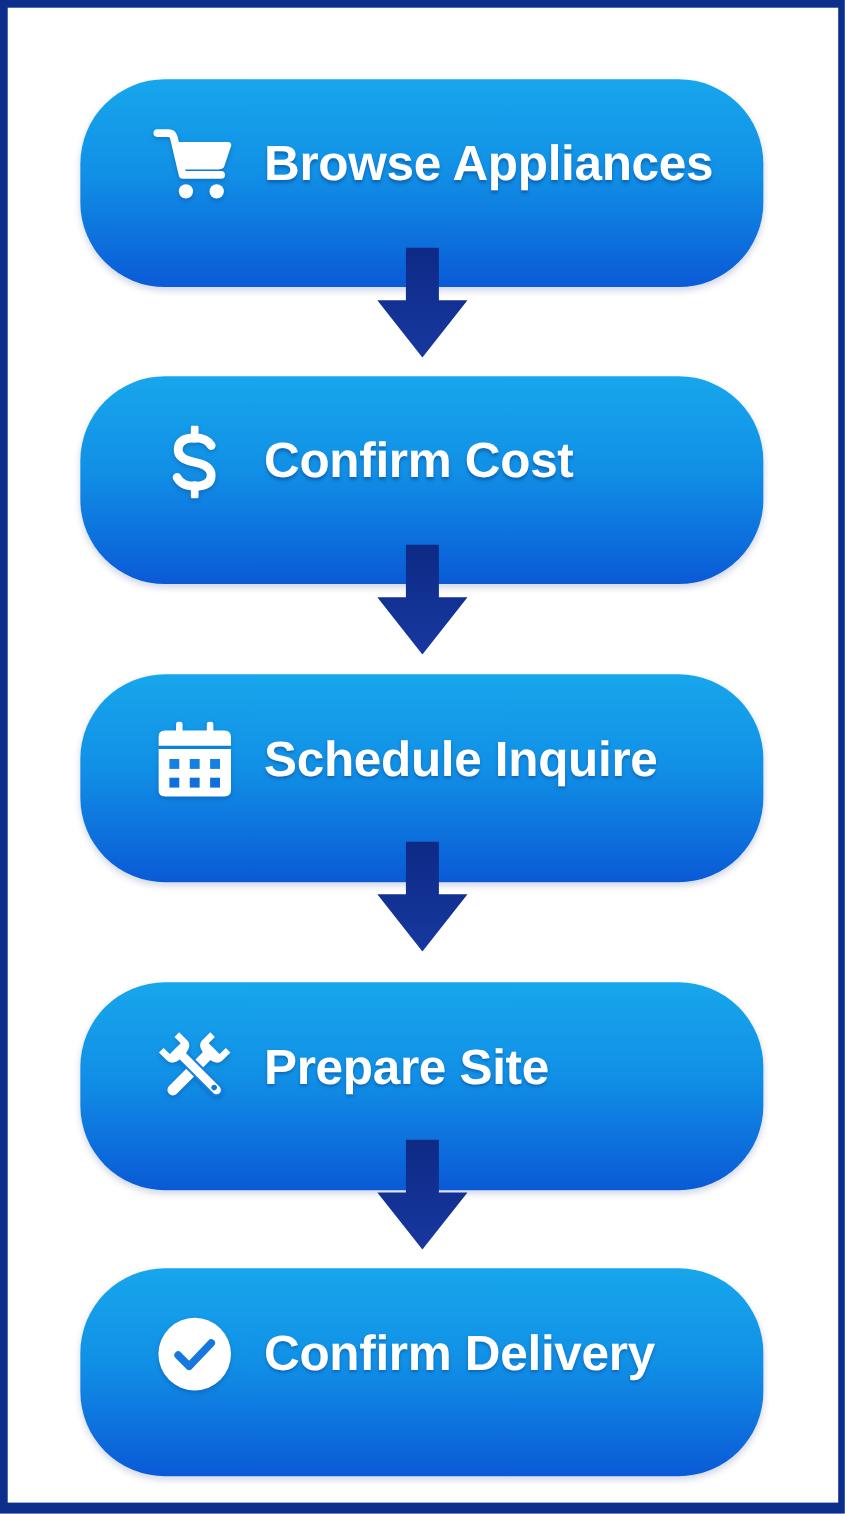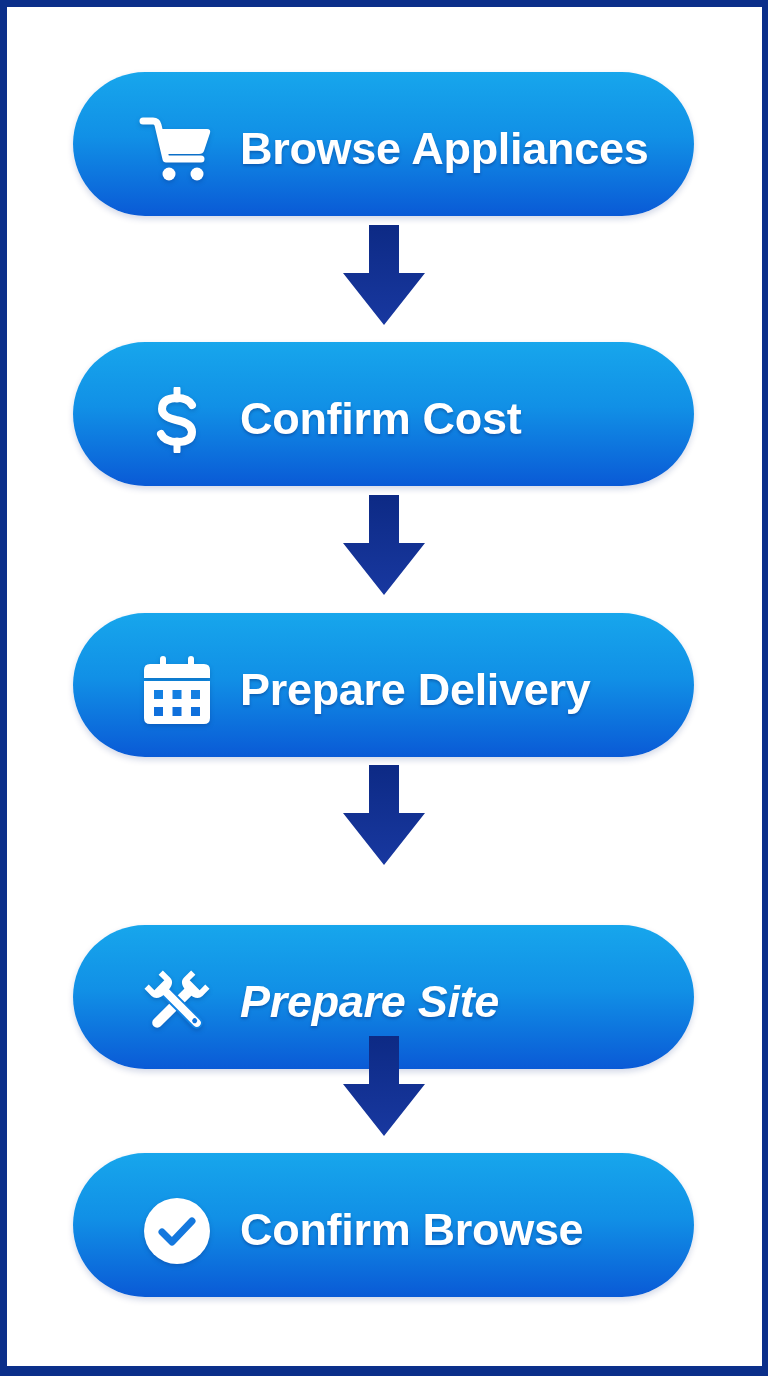--- a/index.html
+++ b/index.html
@@ -19,21 +19,21 @@
       left: 7px;
       top: 7px;
       width: 755px;
       height: 1359px;
       background: #ffffff;
     }
     .pill {
       position: absolute;
       left: 73px;
       width: 621px;
-      height: 144px;
+      height: 189px;
       border-radius: 77px;
       background: linear-gradient(180deg, #17a6ec 0%, #1190e6 45%, #0a5ad6 100%);
       box-shadow: 0 3px 6px rgba(10, 40, 120, 0.18);
       cursor: pointer;
     }
     .pill .icon {
       position: absolute;
       left: 66px;
       top: 40px;
       width: 76px;
@@ -114,28 +114,28 @@
       <path d="M6 8 H60 Q66 8 66 14 V22 H0 V14 Q0 8 6 8 Z" fill="#fff"></path>
       <path d="M0 25 H66 V62 Q66 68 60 68 H6 Q0 68 0 62 Z" fill="#fff"></path>
       <rect x="10" y="34" width="9" height="9" fill="#1480e2"></rect>
       <rect x="28.5" y="34" width="9" height="9" fill="#1480e2"></rect>
       <rect x="47" y="34" width="9" height="9" fill="#1480e2"></rect>
       <rect x="10" y="51" width="9" height="9" fill="#0f70dc"></rect>
       <rect x="28.5" y="51" width="9" height="9" fill="#0f70dc"></rect>
       <rect x="47" y="51" width="9" height="9" fill="#0f70dc"></rect>
     </svg>
   </span>
-  <span class="label">Prepare Delivery</span>
+  <span class="label">Schedule Inquire</span>
 </div>
 
 <svg class="arrow" style="top:765px;" viewBox="0 0 82 100">
   <path d="M26 0 H56 V48 H82 L41 100 L0 48 H26 Z" fill="url(#ag)"></path>
 </svg>
 
-<div class="pill" style="top:925px;font-style:italic;">
+<div class="pill" style="top:893px;">
   <span class="icon">
     <svg width="70" height="70" viewBox="0 0 70 70">
 
       <g transform="rotate(45 35 35)">
         <rect x="30" y="14" width="10" height="54" rx="5" fill="#fff"></rect>
         <path d="M22 2 L22 12 Q22 20 35 20 Q48 20 48 12 L48 2 L42 2 L42 10 L28 10 L28 2 Z" fill="#fff"></path>
       </g>
 
       <g transform="rotate(-45 35 35)">
         <rect x="30" y="14" width="10" height="54" rx="5" fill="#fff" stroke="#1182e3" stroke-width="2"></rect>
@@ -151,14 +151,14 @@
   <path d="M26 0 H56 V48 H82 L41 100 L0 48 H26 Z" fill="url(#ag)"></path>
 </svg>
 
 <div class="pill" style="top:1153px;">
   <span class="icon">
     <svg width="68" height="68" viewBox="0 0 68 68">
       <circle cx="34" cy="34" r="33" fill="#fff"></circle>
       <path d="M19 35 L29 45 L49 24" fill="none" stroke="#1478de" stroke-width="7" stroke-linecap="round" stroke-linejoin="round"></path>
     </svg>
   </span>
-  <span class="label">Confirm Browse</span>
+  <span class="label">Confirm Delivery</span>
 </div>
 
 </body></html>

